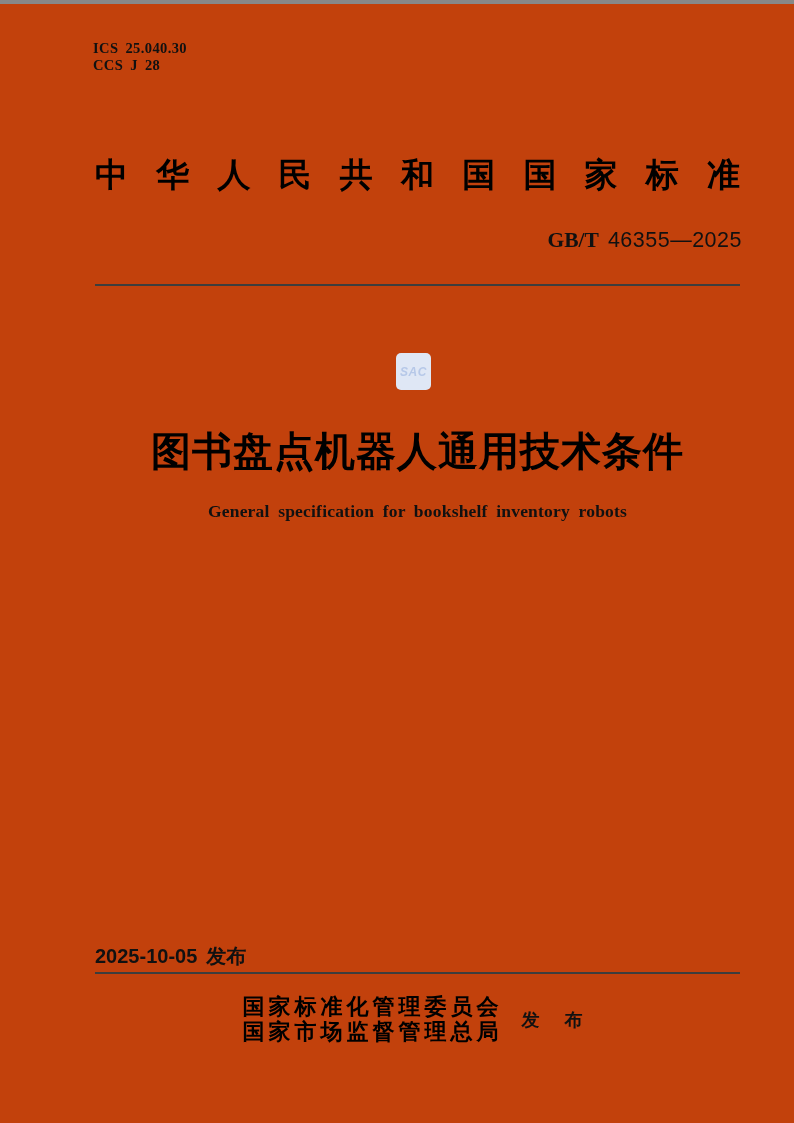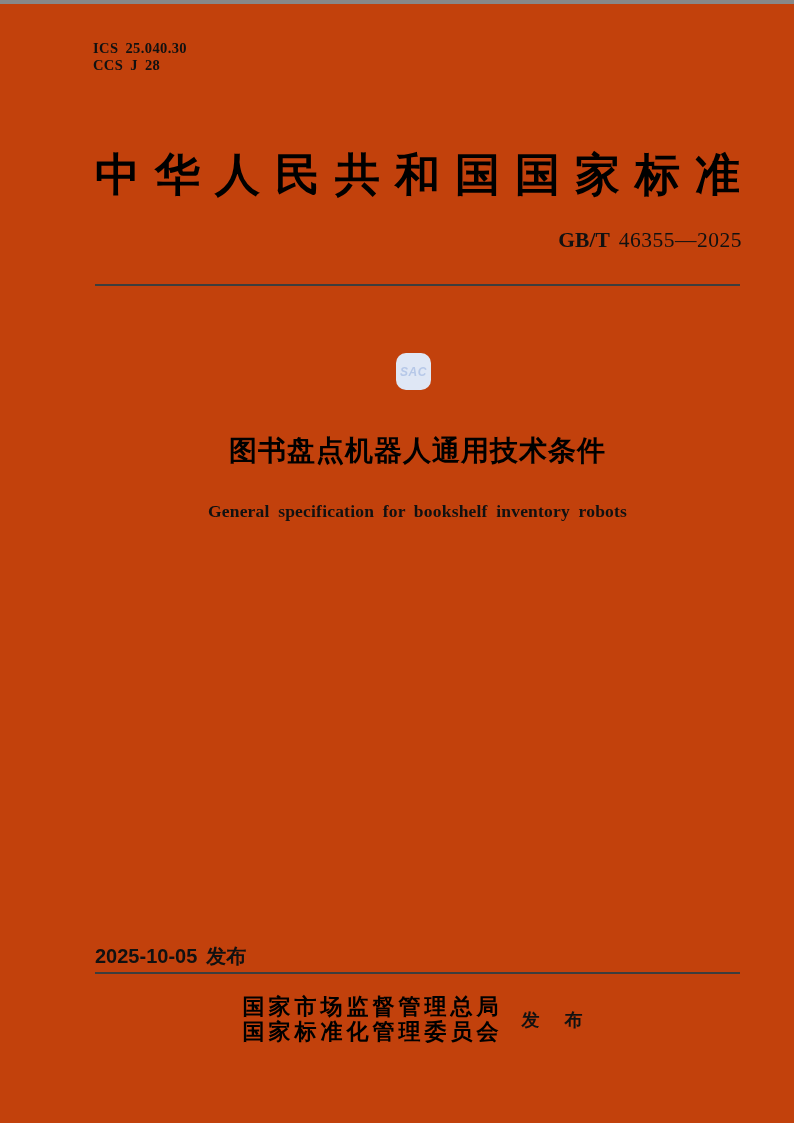--- a/index.html
+++ b/index.html
@@ -35,58 +35,58 @@
     background-size:100% 100%, 3.5px 3.5px;
     -webkit-background-clip:text; background-clip:text;
     color:transparent;
     user-select:none;
   }
 
   
   .nat-heading {
     position:absolute; left:95px; top:146px; width:645px;
     font-family:"Liberation Serif", serif;
-    font-weight:bold; font-size:45px; line-height:50px;
+    font-weight:bold; font-size:33px; line-height:50px;
     white-space:nowrap;
     text-align:justify; text-align-last:justify;
     color:#000;
   }
 
   
   .std-number {
     position:absolute; right:52px; top:223px;
     font-size:21.5px; line-height:26px;
     white-space:nowrap; color:#111;
   }
   .std-number .prefix { font-family:"Liberation Serif", serif; font-weight:bold; margin-right:9px; }
-  .std-number .digits { font-family:Liberation Serif, serif; font-weight:500; letter-spacing:0.5px; }
+  .std-number .digits { font-family:Liberation Sans, sans-serif; font-weight:500; letter-spacing:0.5px; }
 
   .rule { position:absolute; left:95px; width:645px; height:2px; background:#3d3d3d; }
   .rule-top { top:280px; }
   .rule-bottom { top:968px; }
 
   
   .sac-mark {
     position:absolute; left:396px; top:349px;
     width:35px; height:37px;
-    background:#dfe7f5; border-radius:10px;
+    background:#dfe7f5; border-radius:5px;
     display:flex; align-items:center; justify-content:center;
   }
   .sac-mark span {
     font-family:"Liberation Sans", sans-serif;
     font-style:italic; font-weight:bold; font-size:12px;
     letter-spacing:0.5px; color:#b6c8e8;
   }
 
   
   .doc-title-zh {
     position:absolute; left:95px; top:423px; width:645px;
     text-align:center;
     font-family:"Liberation Sans", sans-serif;
-    font-weight:bold; font-size:28px; line-height:48px;
+    font-weight:bold; font-size:40px; line-height:48px;
     letter-spacing:1px; color:#000;
     white-space:nowrap;
   }
   .doc-title-en {
     position:absolute; left:95px; top:495px; width:645px;
     text-align:center;
     font-family:"Liberation Serif", serif;
     font-weight:bold; font-size:17.5px; line-height:24px;
     word-spacing:4px; letter-spacing:0.2px; color:#111;
   }
@@ -148,19 +148,19 @@
     <div class="date-cell">
       <span>2025-10-05</span>
       <span>发布</span>
     </div>
   </div>
 
   <div class="rule rule-bottom"></div>
 
   <div class="issuers">
     <div class="issuer-lines">
+      <div>国家标准化管理委员会</div>
       <div>国家市场监督管理总局</div>
-      <div>国家标准化管理委员会</div>
     </div>
     <div class="release-label">发 布</div>
   </div>
 
 </div>
 
 </body></html>

